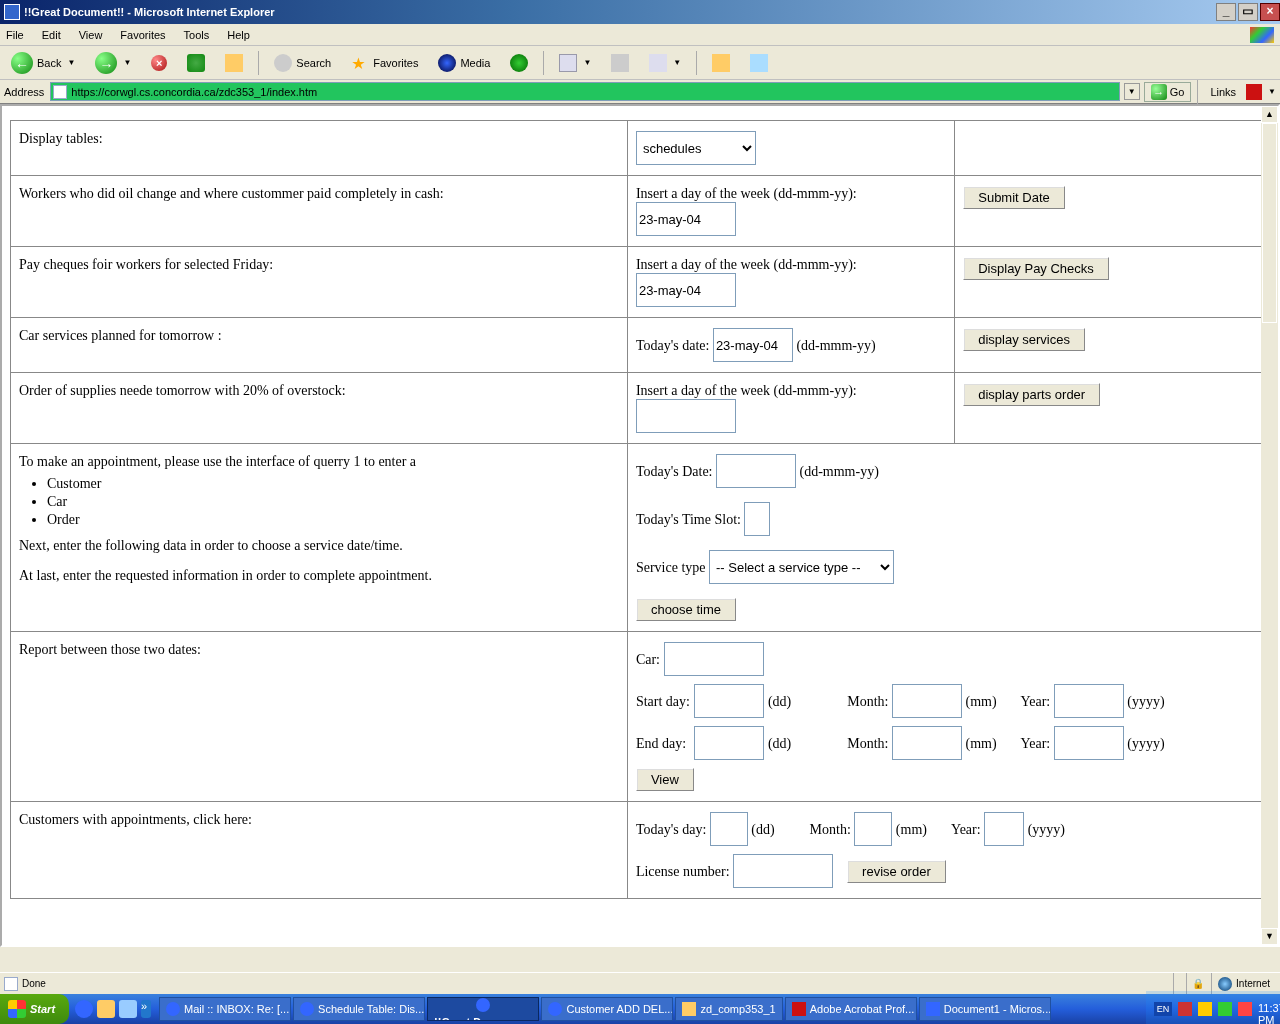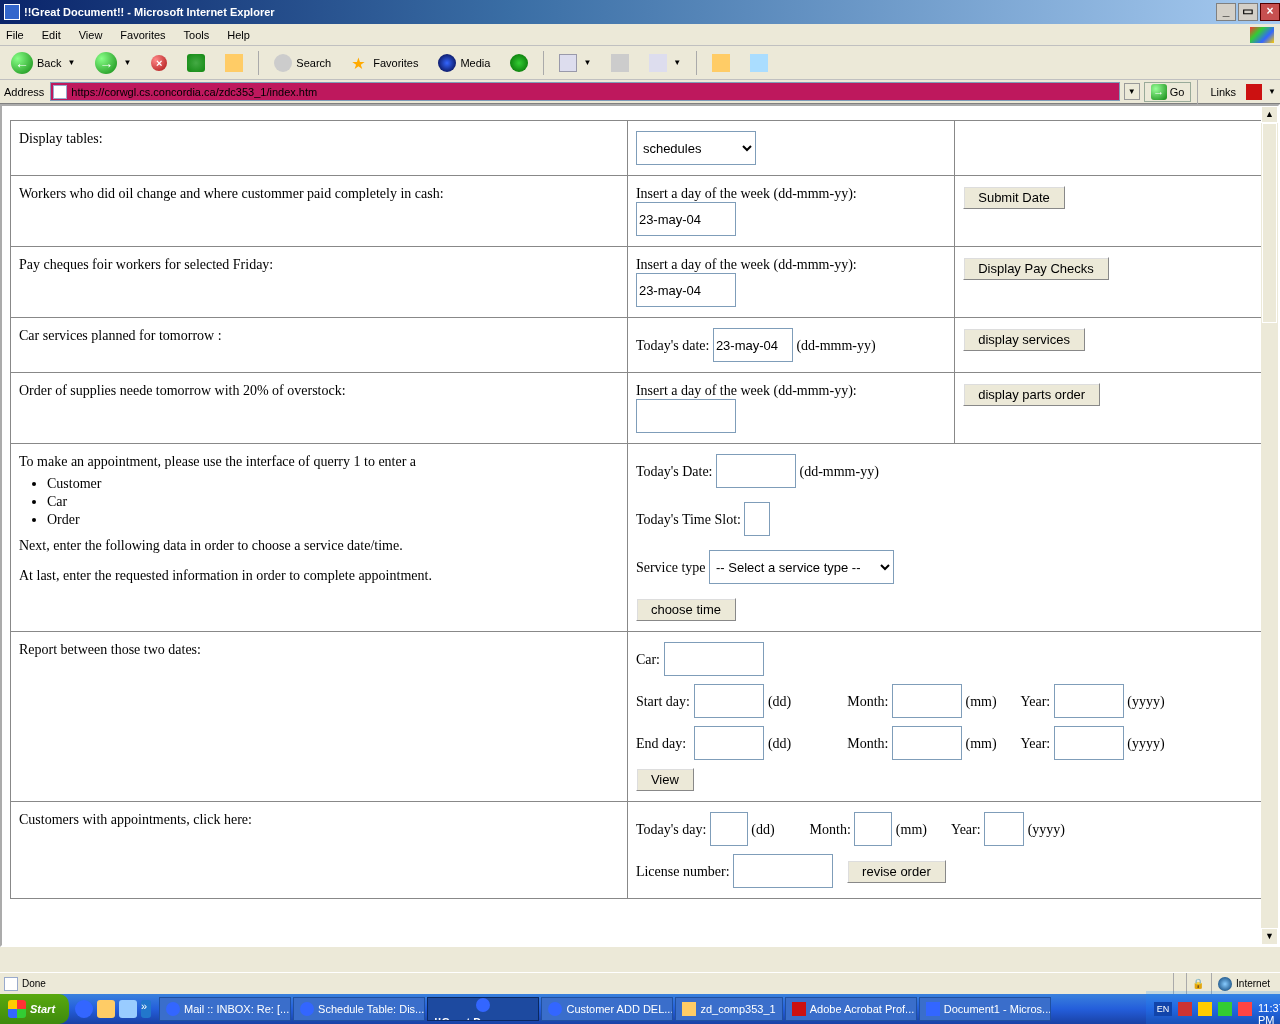--- a/index.html
+++ b/index.html
@@ -59,21 +59,21 @@
   .ticon.mail{background:#dde;border:1px solid #99a;}
   .ticon.print{background:#ccc;}
   .ticon.edit{background:#dde;}
   .ticon.fold{background:#fc6;}
   .ticon.msg{background:#adf;}
   .drop{font-size:8px;margin-left:2px;}
   .sep{width:1px;height:24px;background:#aaa;margin:0 2px;}
   
   .addrbar{height:24px;background:#ece9d8;display:flex;align-items:center;padding:0 4px;border-bottom:1px solid #808080;gap:4px;}
   .addrbar .lbl{margin-right:2px;}
-  .addrbar .urlbox{flex:1;background:#be185d;border:1px solid #7f9db9;height:19px;display:flex;align-items:center;padding-left:2px;}
+  .addrbar .urlbox{flex:1;background:#22c55e;border:1px solid #7f9db9;height:19px;display:flex;align-items:center;padding-left:2px;}
   .addrbar .urlbox .pg{width:14px;height:14px;background:#fff;border:1px solid #9ac;margin-right:4px;}
   .addrbar .dropbtn{width:16px;height:17px;background:#ece9d8;border:1px solid #999;text-align:center;font-size:8px;line-height:15px;}
   .gobtn{display:flex;align-items:center;gap:3px;padding:1px 6px;border:1px solid #9a9;}
   .gobtn .go{width:16px;height:16px;background:radial-gradient(circle at 30% 30%,#9f9,#181);border-radius:3px;color:#fff;text-align:center;font-weight:bold;line-height:14px;}
   .linksbtn{padding:1px 6px;}
   .pdf{width:16px;height:16px;background:#c11;color:#fff;font-size:8px;text-align:center;line-height:16px;}
   
   .content-area{position:relative;height:843px;background:#fff;border:2px inset #fff;overflow:hidden;}
   .content-scroll{position:absolute;right:0;top:0;width:17px;height:100%;background:#ece9d8;}
   .content-scroll .up,.content-scroll .dn{height:17px;background:#ece9d8;border:1px solid #fff;text-align:center;font-size:9px;line-height:15px;}

